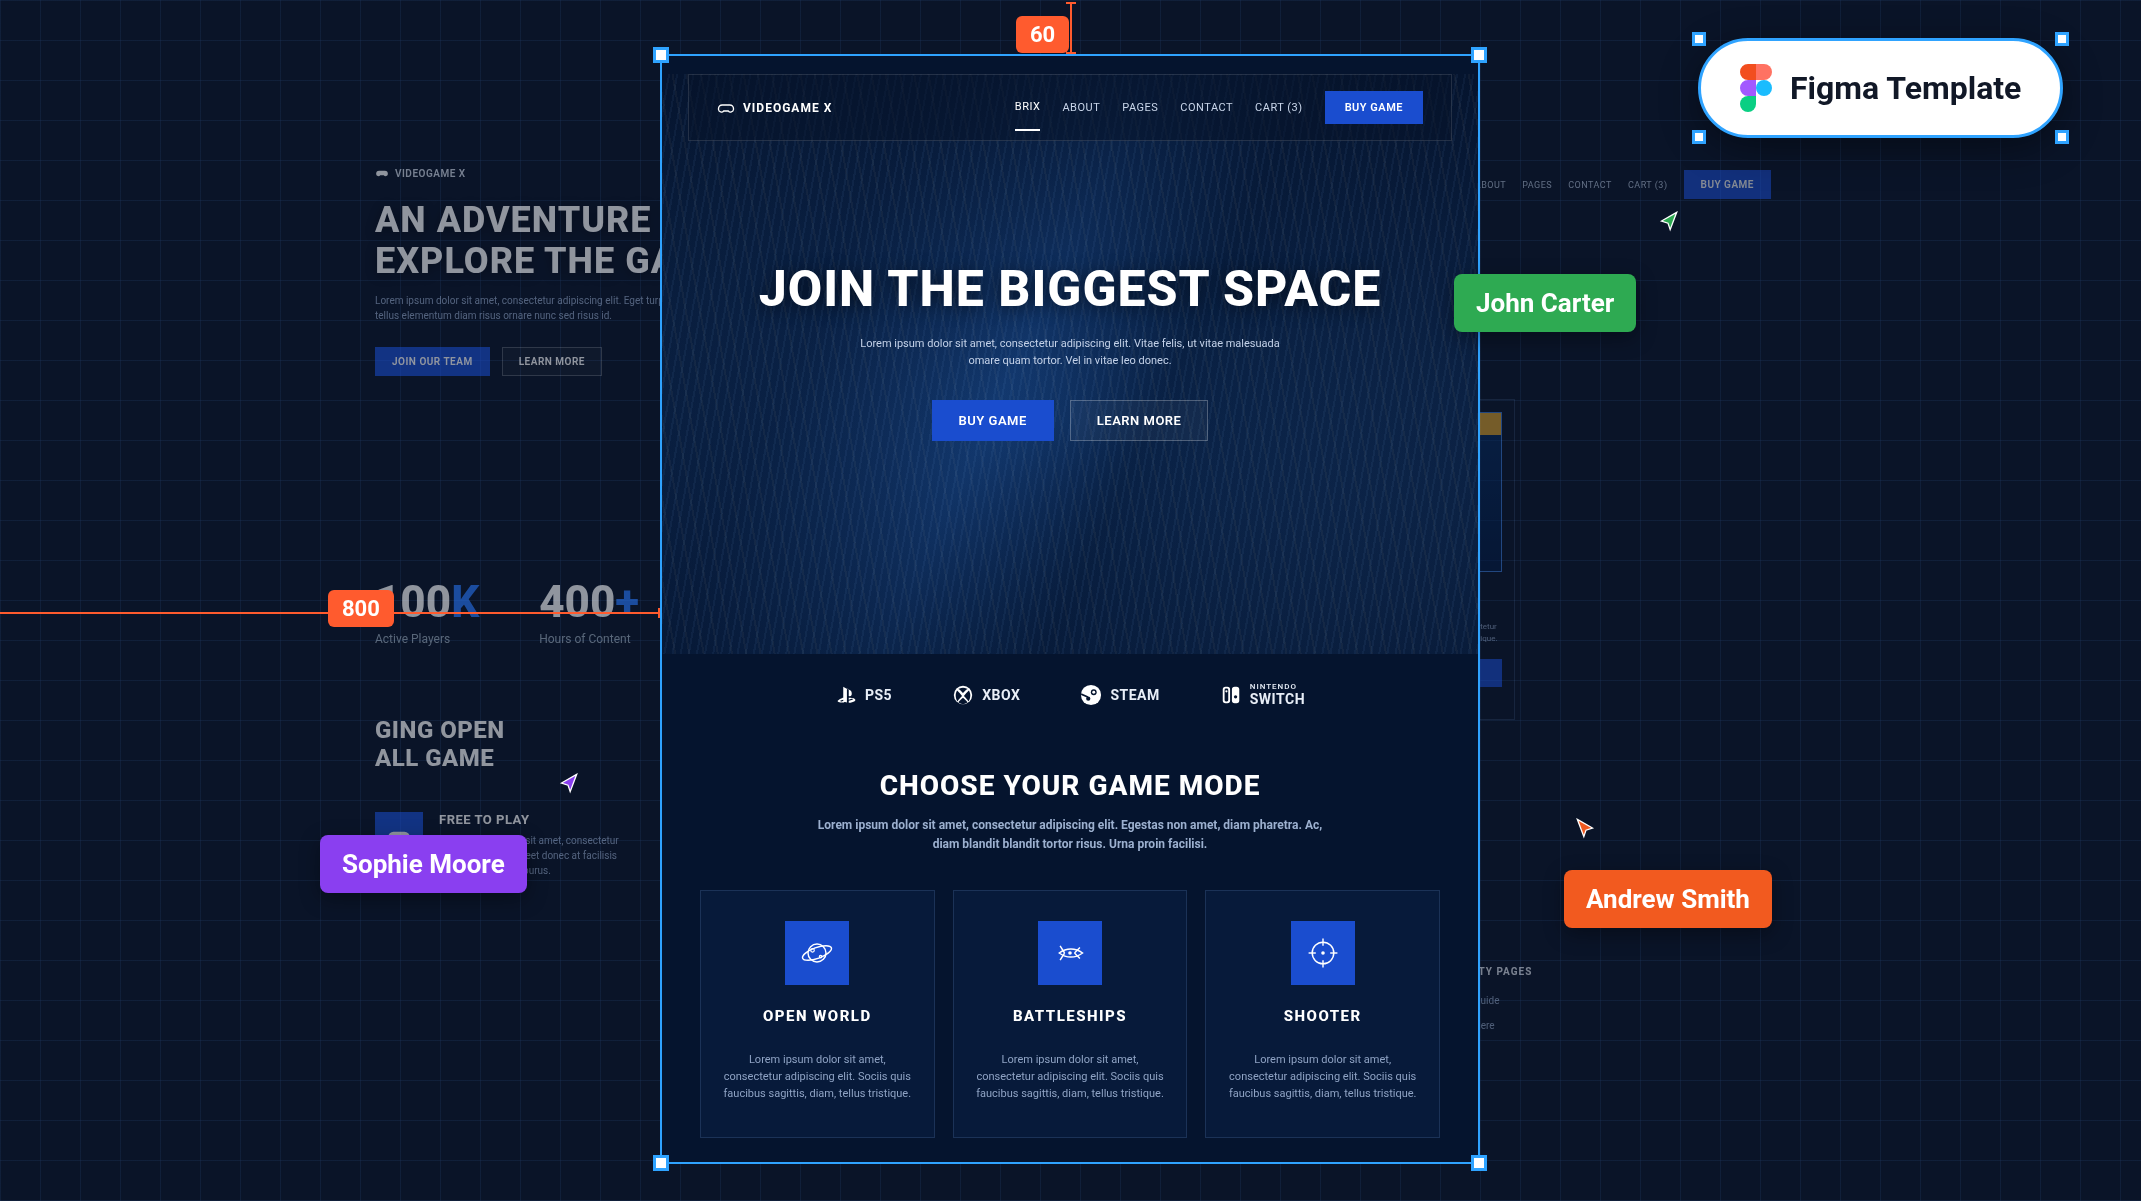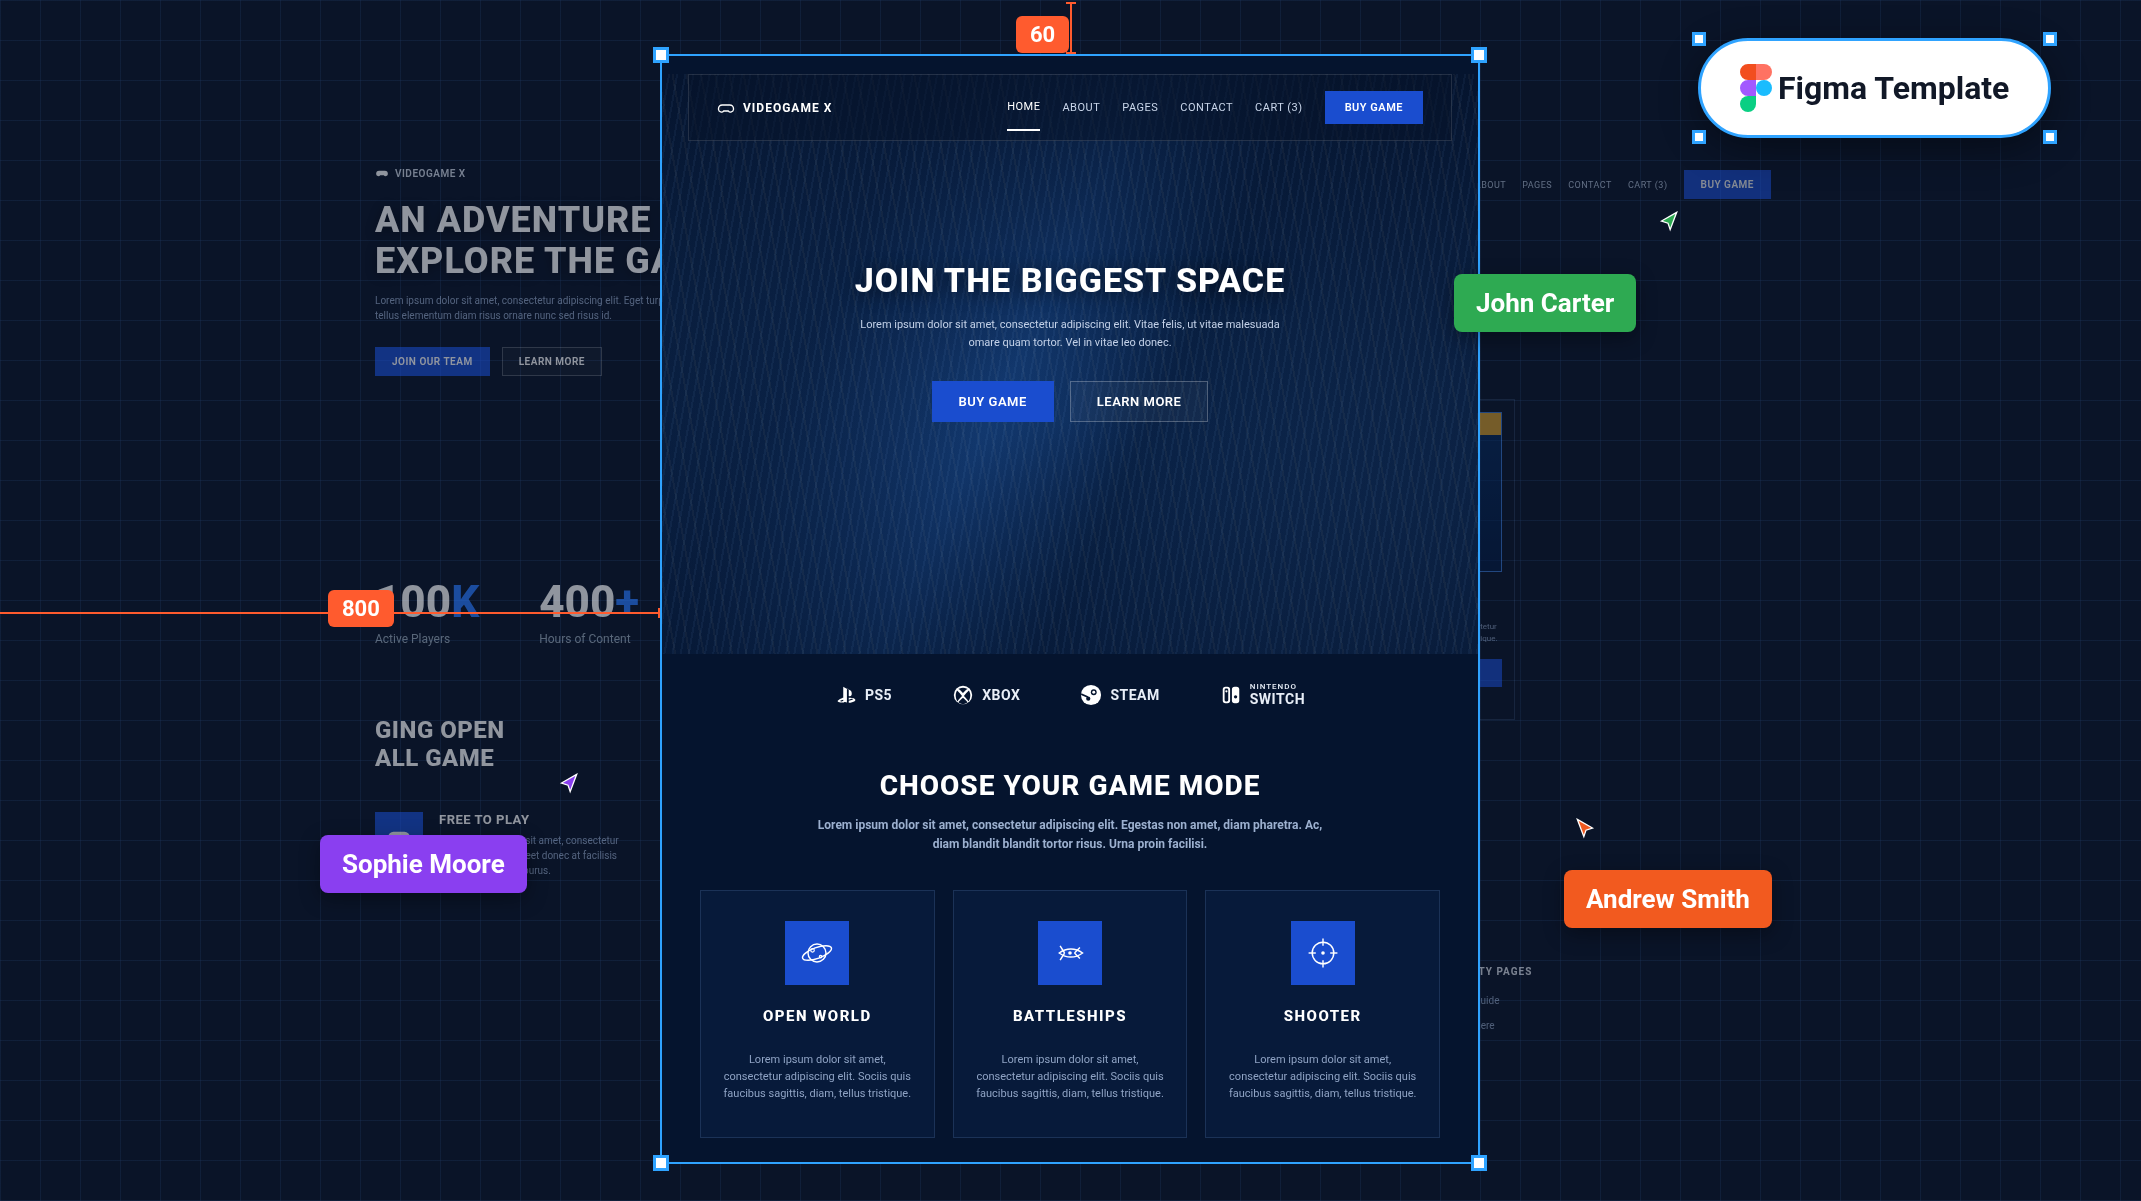--- a/index.html
+++ b/index.html
@@ -149,21 +149,21 @@
   .nav-main .links .active { color:#fff; border-bottom:2px solid #fff; padding-bottom:16px; margin-bottom:-16px; }
   .nav-main .buy { padding:10px 20px; background:#1a4dcf; color:#fff; font-size:11px; font-weight:600; letter-spacing:0.5px; }
 
   .hero-content {
     position:relative;
     z-index:2;
     text-align:center;
     padding-top:120px;
   }
   .hero-content h1 {
-    font-size:34px;
+    font-size:50px;
     font-weight:800;
     letter-spacing:1px;
     line-height:1.15;
     text-shadow:0 2px 18px rgba(0,0,0,.6);
   }
   .hero-content .lorem {
     font-size:11px; color:#c3d1e8; max-width:430px; margin:16px auto 0; line-height:1.6;
   }
   .hero-content .btnrow { display:flex; justify-content:center; gap:16px; margin-top:30px; }
 
@@ -250,21 +250,21 @@
   .figma-template {
     position:absolute;
     left:1700px; top:40px;
     background:#fff;
     color:#111827;
     font-weight:700;
     font-size:32px;
     padding:24px 40px;
     border-radius:999px;
     box-shadow:0 10px 40px rgba(0,0,0,0.45);
-    display:flex; align-items:center; gap:6px;
+    display:flex; align-items:center; gap:18px;
     z-index:60;
     outline:3px solid #2fa3ff;
     outline-offset:-1px;
   }
   .figma-template .fig-sel {
     position:absolute;
     width:14px; height:14px; background:#fff; border:3px solid #2fa3ff;
   }
   .ft-tl { left:-8px; top:-8px; }
   .ft-tr { right:-8px; top:-8px; }
@@ -392,21 +392,21 @@
 <div class="main-frame">
   <div class="hero">
     <div class="nav-main">
       <div class="brand">
         <svg width="18" height="18" viewBox="0 0 24 24">
             <path fill="none" stroke="#fff" stroke-width="1.8" d="M7 8h10a5 5 0 0 1 5 5v1a4 4 0 0 1-7 2h-6a4 4 0 0 1-7-2v-1a5 5 0 0 1 5-5z"></path>
           </svg>
         <span>VIDEOGAME X</span>
       </div>
       <div class="links">
-        <span class="active">HOME</span>
+        <span class="active">BRIX</span>
         <span>ABOUT</span>
         <span>PAGES</span>
         <span>CONTACT</span>
         <span>CART (3)</span>
         <span class="buy">BUY GAME</span>
       </div>
     </div>
     <div class="hero-content">
       <h1>
         <span>JOIN THE BIGGEST SPACE</span><br>

